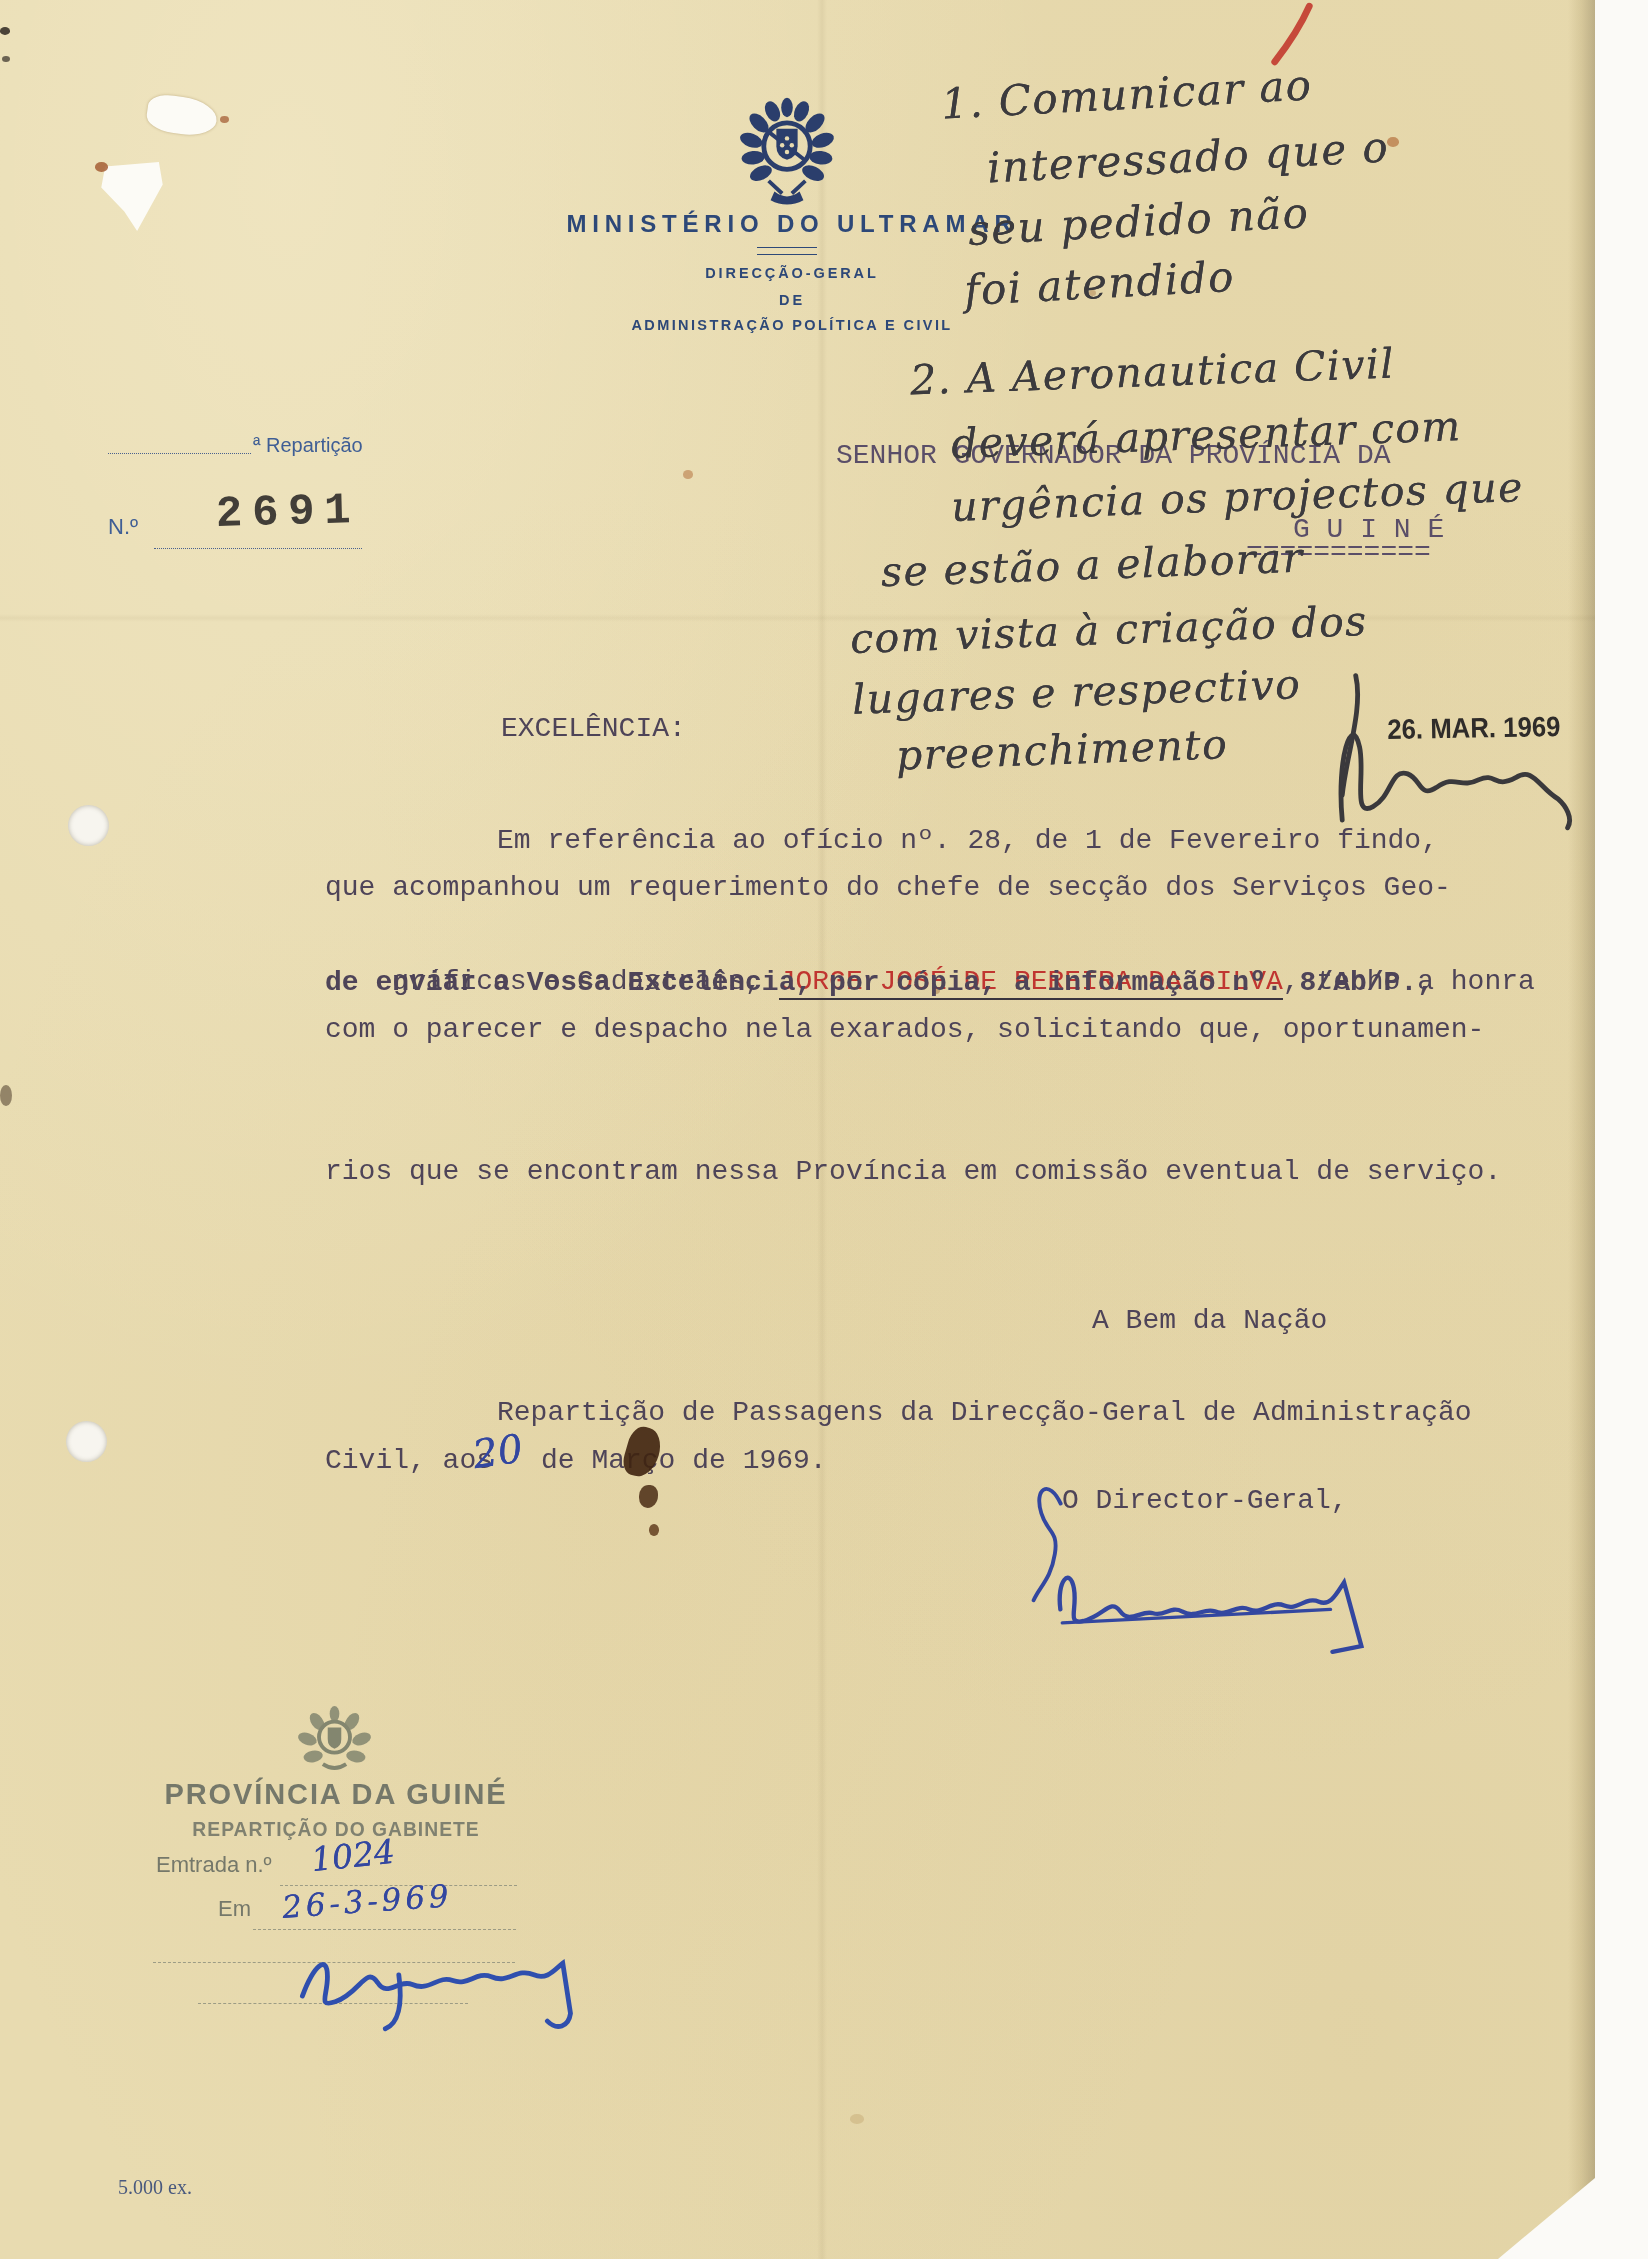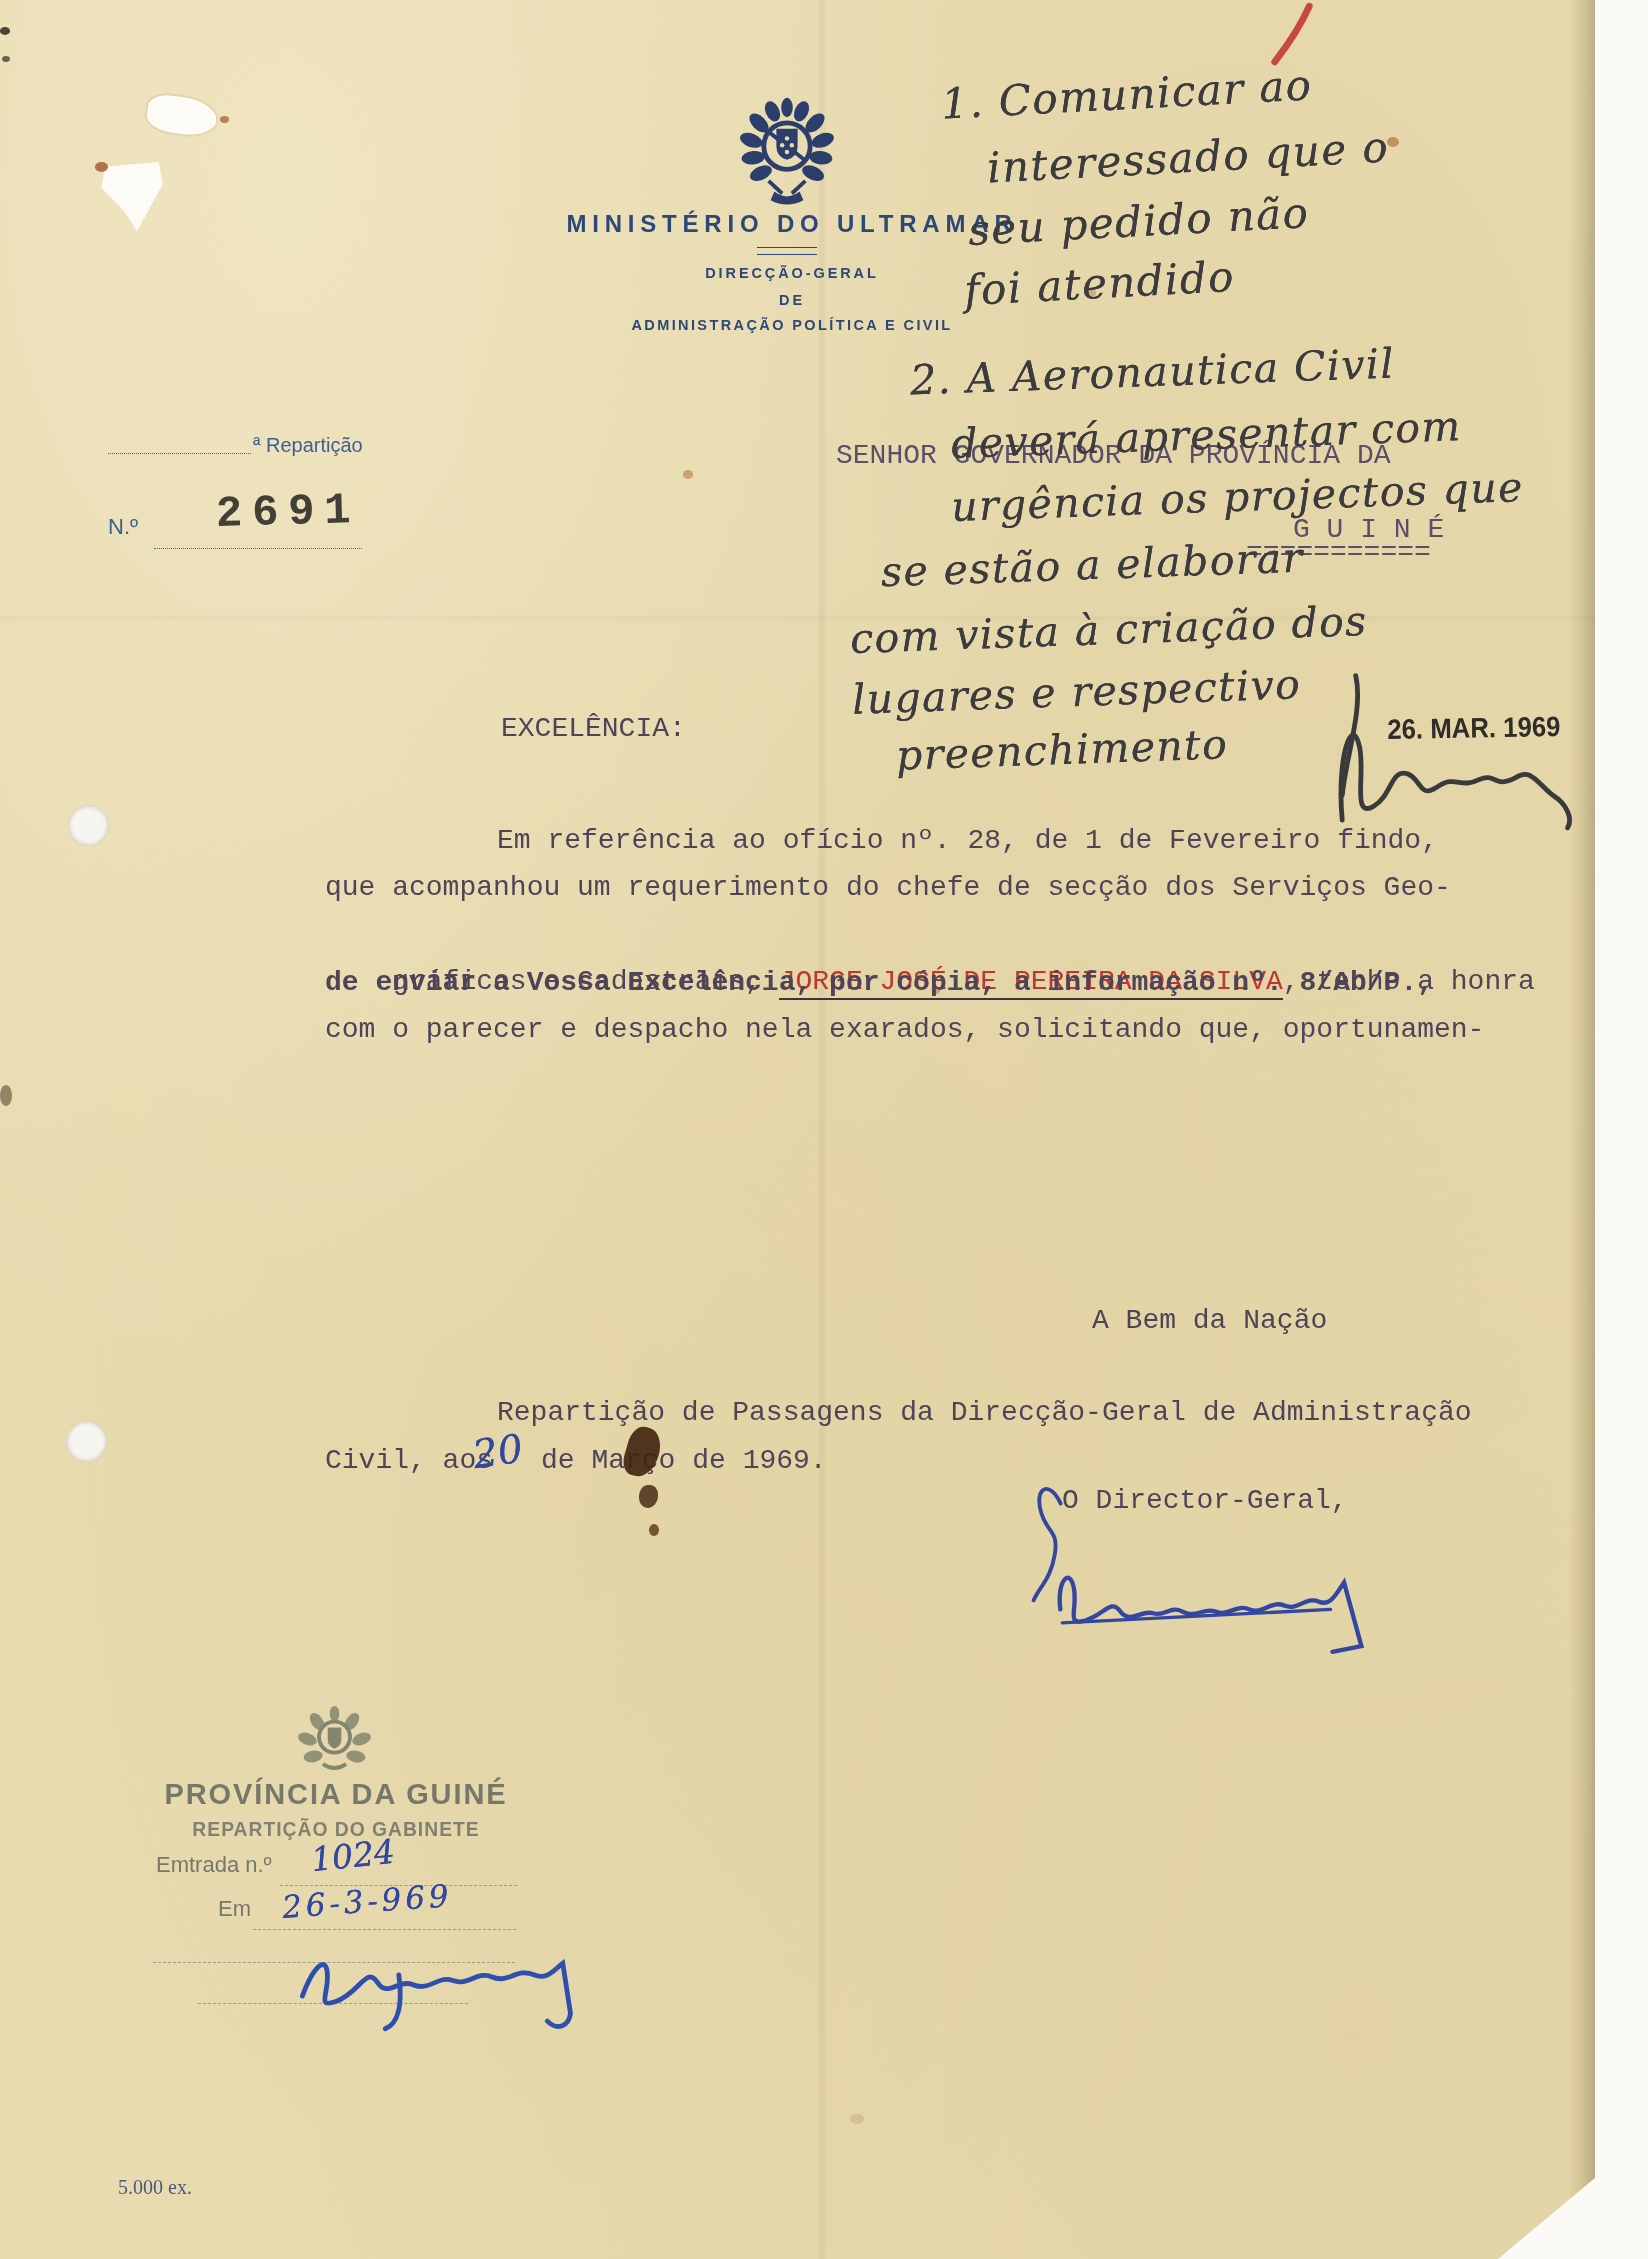--- a/index.html
+++ b/index.html
@@ -123,20 +123,21 @@
 
   <div class="abs tw" style="left:501px;top:713px;font-size:28px;">EXCELÊNCIA:</div>
 
   <div class="abs tw bodyline" style="left:497px;top:817px;">Em referência ao ofício nº. 28, de 1 de Fevereiro findo,</div>
   <div class="abs tw bodyline" style="left:325px;top:864px;">que acompanhou um requerimento do chefe de secção dos Serviços Geo-</div>
   <div class="abs tw bodyline" style="left:325px;top:911px;">
     <span>gráficos e Cadastrais, </span><span class="redname">JORGE JOSÉ DE PEREIRA DA SILVA</span><span>, tenho a honra</span>
   </div>
   <div class="abs tw bodyline" style="left:325px;top:959px;font-weight:bold;">de enviar a Vossa Excelência, por cópia, a informação nº. 8/Ab/P.,</div>
   <div class="abs tw bodyline" style="left:325px;top:1006px;">com o parecer e despacho nela exarados, solicitando que, oportunamen-</div>
+  <div class="abs tw bodyline" style="left:325px;top:1148px;">rios que se encontram nessa Província em comissão eventual de serviço.</div>
 
   <div class="abs tw" style="left:1092px;top:1305px;font-size:28px;">A Bem da Nação</div>
   <div class="abs tw" style="left:497px;top:1397px;font-size:28px;">Repartição de Passagens da Direcção-Geral de Administração</div>
   <div class="abs tw" style="left:325px;top:1445px;font-size:28px;">Civil, aos</div>
   <div class="abs hwblue" style="left:473px;top:1429px;font-size:39px;transform:rotate(-8deg);">20</div>
   <div class="abs tw" style="left:541px;top:1445px;font-size:28px;">de Março de 1969.</div>
 
   <div class="abs" style="left:626px;top:1427px;width:33px;height:50px;background:#3f2410;border-radius:45% 55% 60% 40%;transform:rotate(16deg);opacity:.9;"></div>
   <div class="abs" style="left:639px;top:1485px;width:19.3px;height:23px;background:#4a2c14;border-radius:50% 40% 55% 45%;opacity:.85;"></div>
   <div class="abs speck" style="left:649px;top:1524px;width:9.7px;height:11.6px;background:#5a3418;opacity:.8;"></div>

